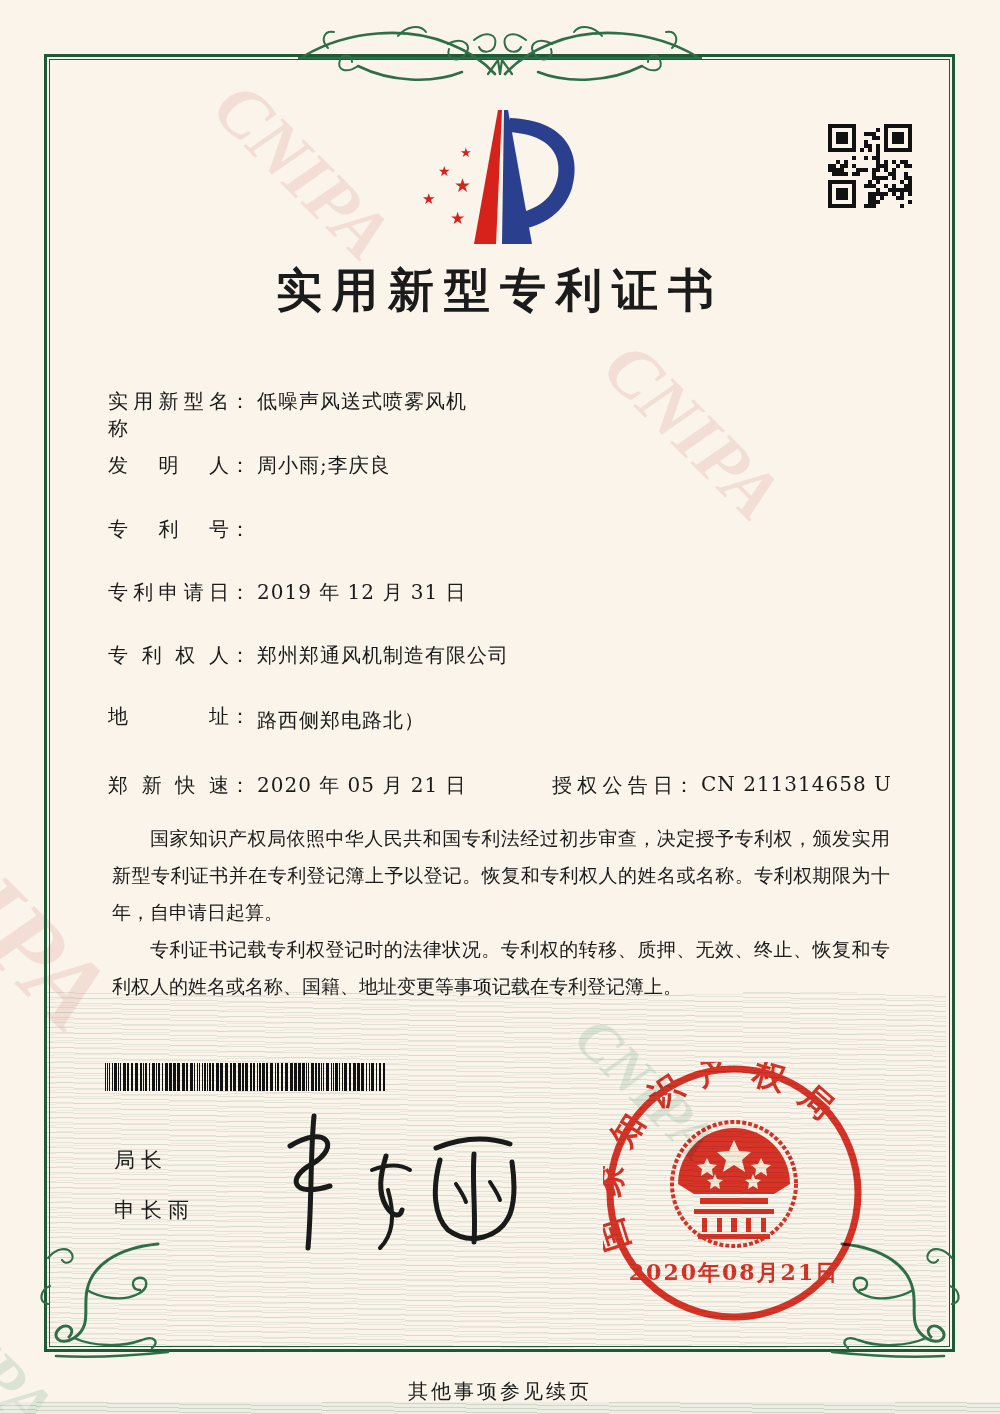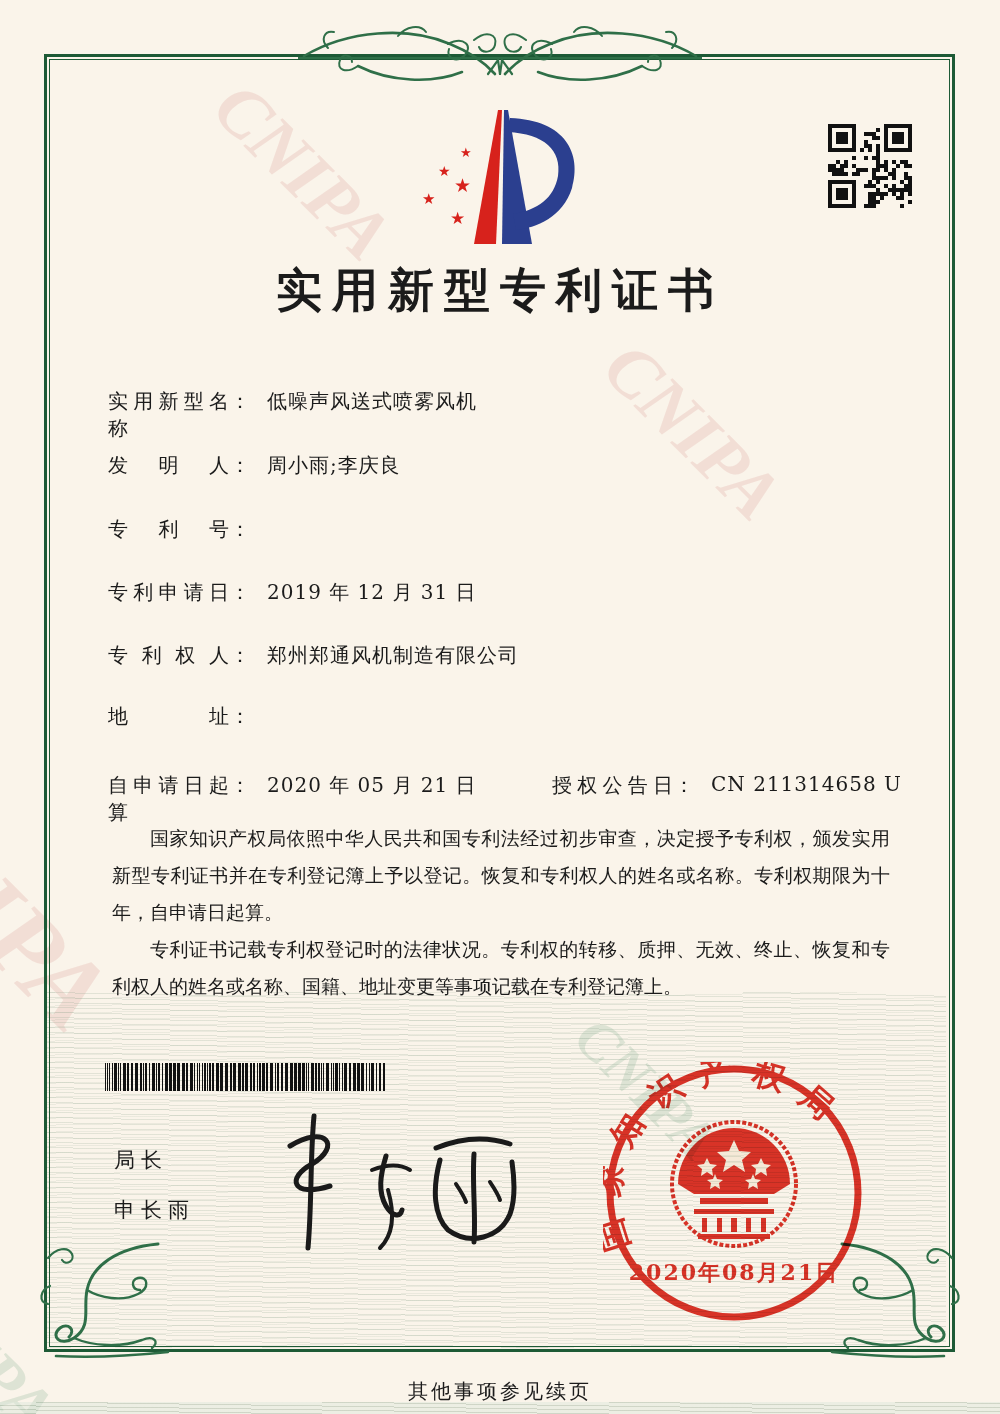--- a/index.html
+++ b/index.html
@@ -32,21 +32,21 @@
   .logo .star{position:absolute;color:#d7221c;line-height:1;}
   .qr{position:absolute;left:828px;top:124px;width:84px;height:84px;background:#faf4ea;}
   .qr div{position:absolute;background:#111;}
   .title{position:absolute;left:0;top:260px;width:100%;text-align:center;
          font-size:46px;font-weight:bold;letter-spacing:10px;}
   
   .row{position:absolute;left:108px;font-size:20px;letter-spacing:1px;
        display:flex;align-items:flex-start;}
   .f-label{display:inline-block;width:122px;text-align:justify;text-align-last:justify;font-family:Liberation Mono, monospace;}
   .f-colon{display:inline-block;}
-  .f-value{display:inline-block;margin-left:16px;}
+  .f-value{display:inline-block;margin-left:6px;}
   .addr-lines div{line-height:35px;}
   
   .body-text{position:absolute;left:112px;top:820px;width:778px;
              font-size:19px;line-height:37px;text-align:justify;}
   .body-text p{margin:0;text-indent:2em;}
   
   .barcode{position:absolute;left:105px;top:1063px;width:286px;height:28px;
            display:flex;align-items:stretch;}
   .barcode div{height:100%;}
   .director-title{position:absolute;left:114px;top:1146px;font-size:21px;letter-spacing:6px;}
@@ -361,24 +361,25 @@
   </div>
   <div class="row" style="top:642px;">
     <span class="f-label">专利权人</span>
     <span class="f-colon">：</span>
     <span class="f-value">郑州郑通风机制造有限公司</span>
   </div>
   <div class="row" style="top:703px;">
     <span class="f-label">地址</span>
     <span class="f-colon">：</span>
     <span class="f-value addr-lines">
+      <div>路西侧郑电路北）</div>
     </span>
   </div>
   <div class="row" style="top:772px;">
-    <span class="f-label">自申请日起算</span>
+    <span class="f-label">郑新快速</span>
     <span class="f-colon">：</span>
     <span class="f-value">2020 年 05 月 21 日</span>
   </div>
   <div class="row" style="top:772px;left:552px;">
     <span class="f-label">授权公告日</span>
     <span class="f-colon">：</span>
     <span class="f-value">CN 211314658 U</span>
   </div>
 
   <div class="body-text">

